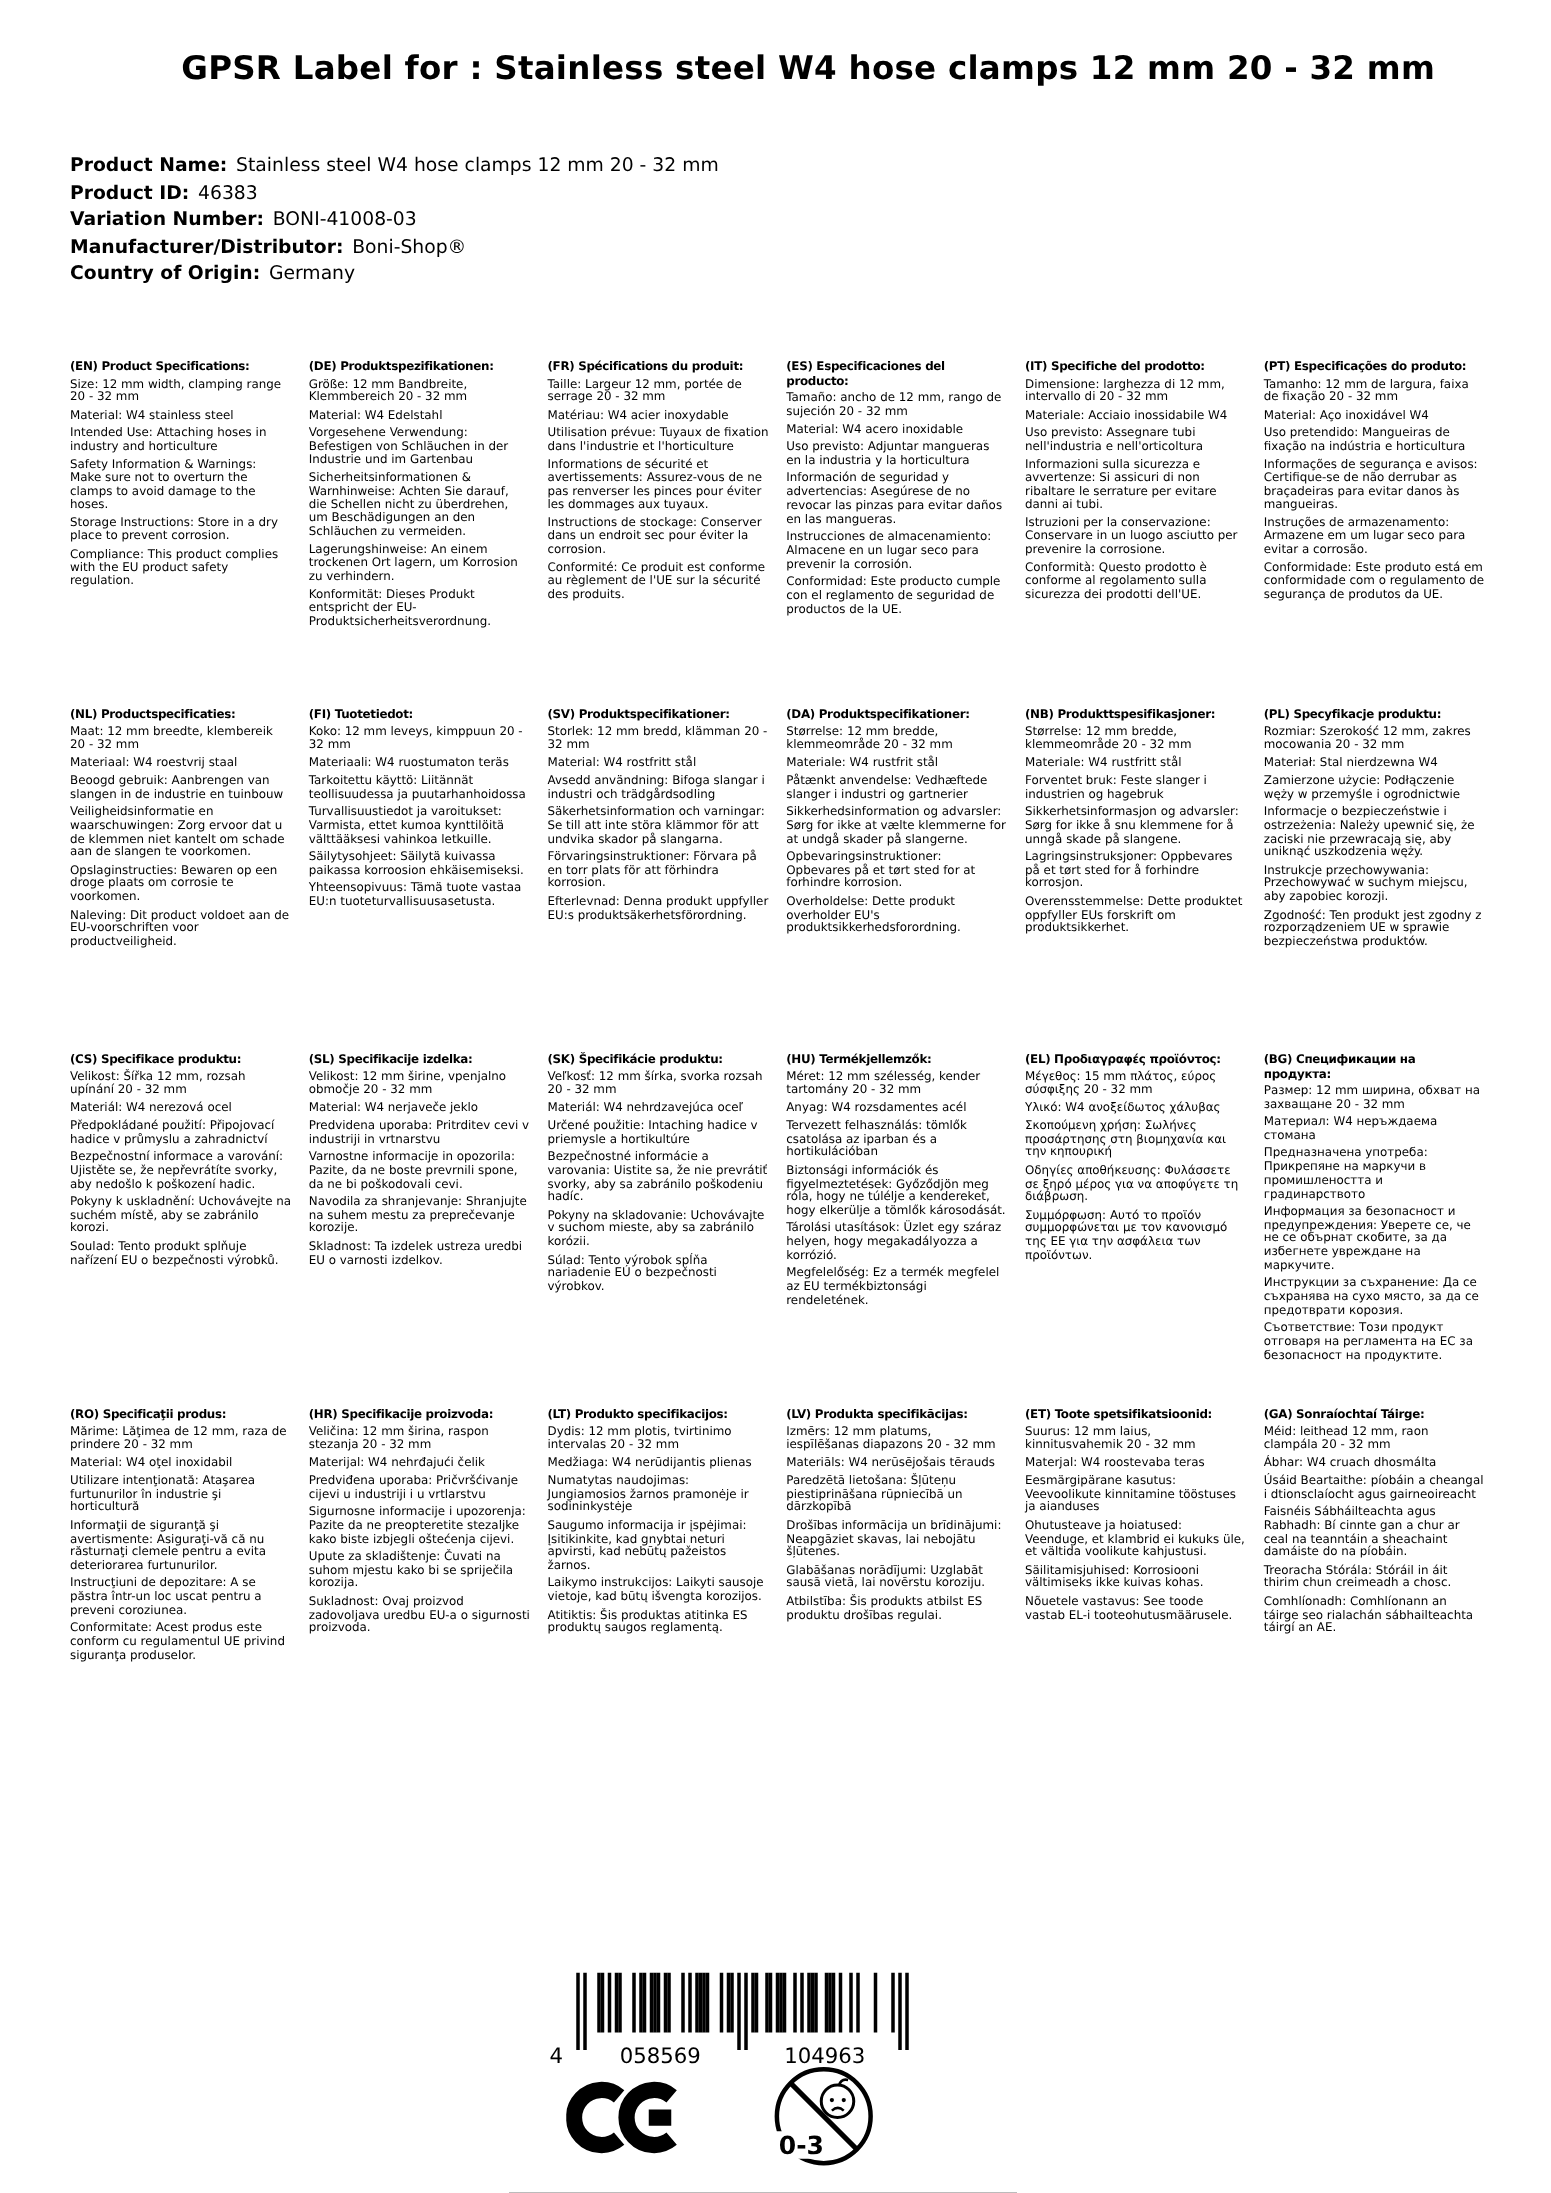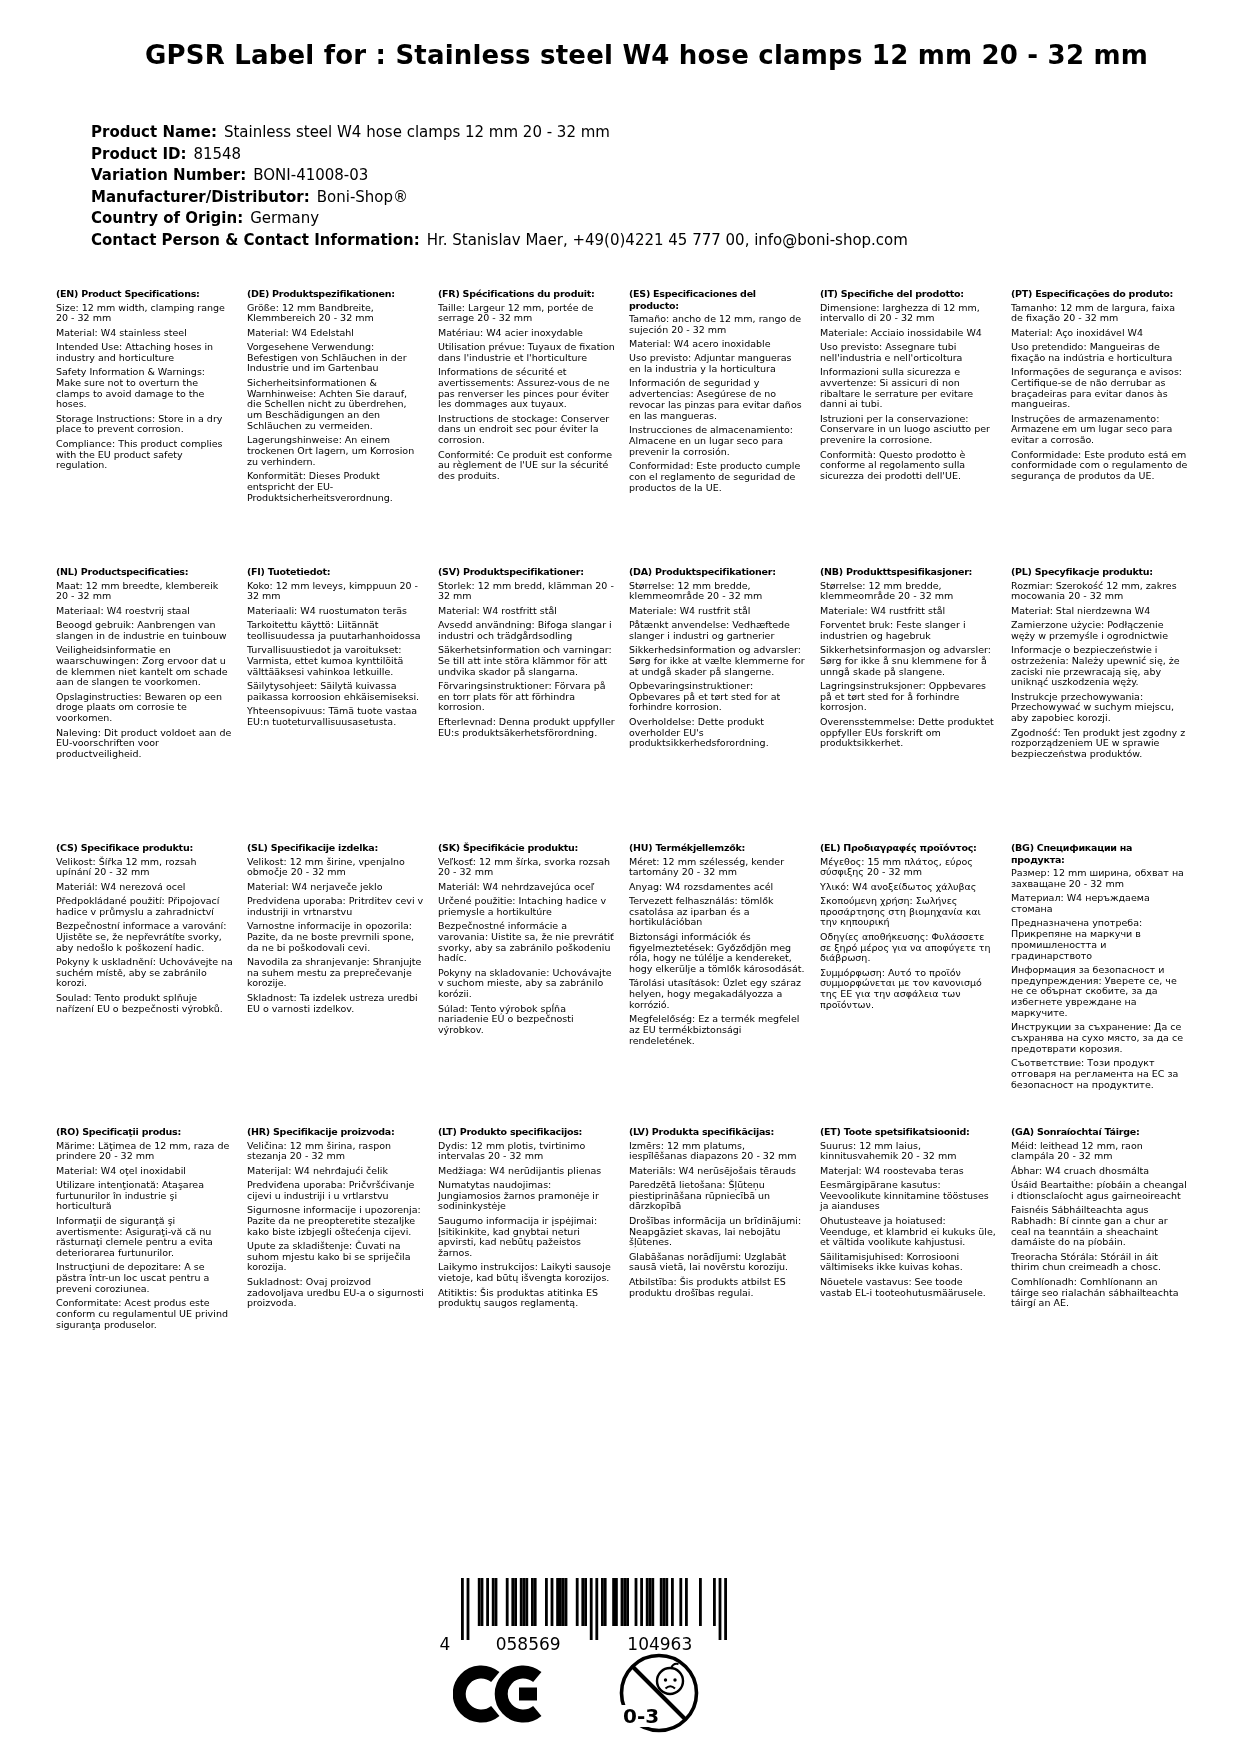--- a/index.html
+++ b/index.html
@@ -6,21 +6,21 @@
   .page{
     position:relative;width:1241px;height:1754px;margin:0 auto;background:#ffffff;
     font-family:"DejaVu Sans","Liberation Sans",sans-serif;color:#000;overflow:hidden;
   }
   .title{
     position:absolute;top:40px;left:0;width:100%;text-align:center;
     font-size:26px;font-weight:bold;letter-spacing:0.2px;margin-left:26px;
   }
   .product-info{position:absolute;top:122px;left:56px;font-size:15px;line-height:21.5px;}
   .info-row{white-space:nowrap;}
-  .info-label{font-weight:bold;margin-right:7px;margin-left:35px;}
+  .info-label{font-weight:bold;margin-right:7px;}
   .lang-grid{
     position:absolute;top:288px;left:56px;width:1132px;
     display:grid;grid-template-columns:repeat(6,1fr);
     grid-template-rows:278px 276px 284px auto;column-gap:14px;
   }
   .lang-block{font-size:9.5px;line-height:10.8px;overflow:visible;}
   .bh{font-weight:bold;font-size:9.5px;letter-spacing:-0.25px;margin:0 0 3px 0;line-height:11.5px;}
   .bi{margin:0 0 3.5px 0;}
   .barcode{position:absolute;left:433px;top:1578px;width:310px;height:76px;}
   .ce-mark{position:absolute;left:453px;top:1662px;width:90px;height:66px;}
@@ -31,33 +31,30 @@
 
 <div class="page">
 
   <div class="title">GPSR Label for : Stainless steel W4 hose clamps 12 mm 20 - 32 mm</div>
 
   <div class="product-info">
     <div class="info-row">
       <span class="info-label">Product Name:</span><span class="info-value">Stainless steel W4 hose clamps 12 mm 20 - 32 mm</span>
     </div>
     <div class="info-row">
-      <span class="info-label">Product ID:</span><span class="info-value">81548</span>
+      <span class="info-label">Product ID:</span><span class="info-value">46383</span>
     </div>
     <div class="info-row">
       <span class="info-label">Variation Number:</span><span class="info-value">BONI-41008-03</span>
     </div>
     <div class="info-row">
       <span class="info-label">Manufacturer/Distributor:</span><span class="info-value">Boni-Shop®</span>
     </div>
     <div class="info-row">
       <span class="info-label">Country of Origin:</span><span class="info-value">Germany</span>
-    </div>
-    <div class="info-row">
-      <span class="info-label">Contact Person &amp; Contact Information:</span><span class="info-value">Hr. Stanislav Maer, +49(0)4221 45 777 00, info@boni-shop.com</span>
     </div>
   </div>
 
   <div class="lang-grid">
     <div class="lang-block">
       <p class="bh">(EN) Product Specifications:</p>
       <div>
           <p class="bi">Size: 12 mm width, clamping range 20 - 32 mm</p>
           <p class="bi">Material: W4 stainless steel</p>
           <p class="bi">Intended Use: Attaching hoses in industry and horticulture</p>

